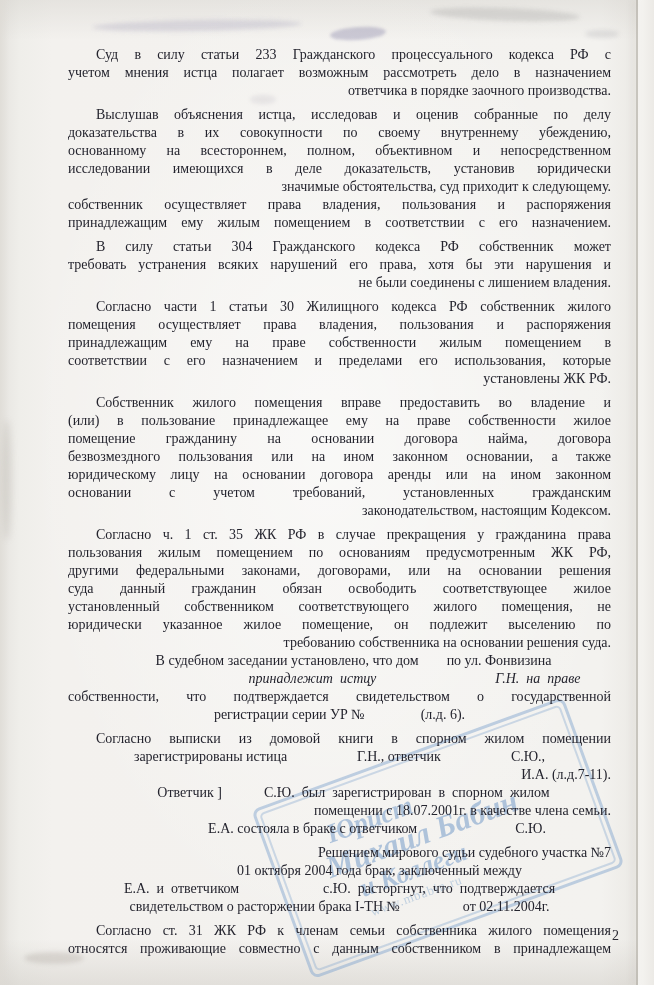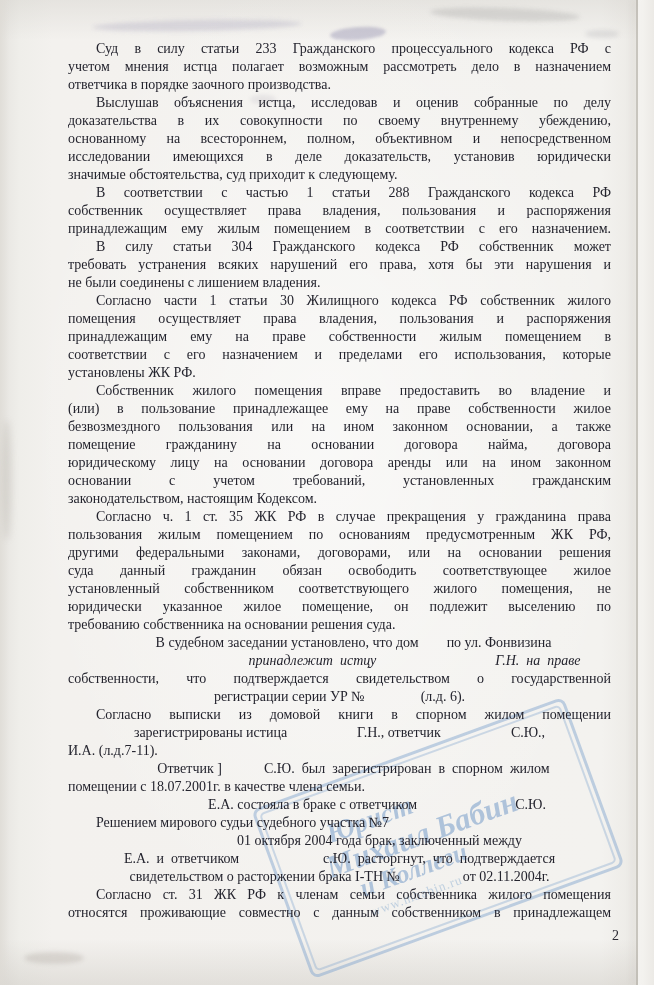--- a/index.html
+++ b/index.html
@@ -44,23 +44,23 @@
   .stamp .l2{font-size:31px;font-weight:bold;font-style:italic;transform:translateX(-14px);line-height:1.1;}
   .stamp .l3{font-size:26px;font-weight:bold;font-style:italic;transform:translateX(-34px);line-height:1.1;}
   .stamp .l4{font-size:13px;font-weight:normal;font-style:normal;color:rgba(150,180,212,0.55);
     transform:translateX(-40px);margin-top:2px;letter-spacing:1px;}
 
   
   .textblock{position:absolute;left:68px;top:40px;width:543px;z-index:2;
     font-size:14px;line-height:18px;color:#24242e;overflow:hidden;}
   .line{height:18px;overflow:hidden;}
   .line.justify{text-align:justify;text-align-last:justify;}
-  .line.left{text-align:left;}
+  .line.left{text-align:right;}
   .line.pre{white-space:pre;text-align:center;}
-  .line.ind{text-indent:28px;}
+  .line.ind{text-indent:28px;margin-top:6px;}
 
   .pagenum{position:absolute;left:612px;top:928px;z-index:2;
     font-size:14px;color:#2a2a33;}
 </style>
 </head>
 <body>
 
 <div class="scan">
   <div class="shade-top"></div>
   <div class="shade-bottom"></div>
@@ -85,35 +85,34 @@
 
   <div class="textblock">
       <div class="line justify ind">Суд в силу статьи 233 Гражданского процессуального кодекса РФ с</div>
       <div class="line justify">учетом мнения истца полагает возможным рассмотреть дело в назначением</div>
       <div class="line left">ответчика в порядке заочного производства.</div>
       <div class="line justify ind">Выслушав объяснения истца,  исследовав и оценив собранные по делу</div>
       <div class="line justify">доказательства в их совокупности по своему внутреннему убеждению,</div>
       <div class="line justify">основанному на всестороннем, полном, объективном и непосредственном</div>
       <div class="line justify">исследовании имеющихся в деле доказательств, установив юридически</div>
       <div class="line left">значимые обстоятельства, суд приходит к следующему.</div>
-      <div class="line justify ind">В соответствии с частью 1 статьи 288 Гражданского кодекса РФ</div>
       <div class="line justify">собственник осуществляет права владения, пользования и распоряжения</div>
       <div class="line justify">принадлежащим ему жилым помещением в соответствии с его назначением.</div>
       <div class="line justify ind">В силу статьи 304 Гражданского кодекса РФ собственник может</div>
       <div class="line justify">требовать устранения всяких нарушений его права, хотя бы эти нарушения и</div>
       <div class="line left">не были соединены с лишением владения.</div>
       <div class="line justify ind">Согласно части 1 статьи 30 Жилищного кодекса РФ собственник жилого</div>
       <div class="line justify">помещения осуществляет права владения, пользования и распоряжения</div>
       <div class="line justify">принадлежащим ему на праве собственности жилым помещением в</div>
       <div class="line justify">соответствии с его назначением и пределами его использования, которые</div>
       <div class="line left">установлены ЖК РФ.</div>
       <div class="line justify ind">Собственник жилого помещения вправе предоставить во владение и</div>
       <div class="line justify">(или) в пользование принадлежащее ему на праве собственности жилое</div>
+      <div class="line justify">помещение гражданину на основании договора найма, договора</div>
       <div class="line justify">безвозмездного пользования или на ином законном основании, а также</div>
-      <div class="line justify">помещение гражданину на основании договора найма, договора</div>
       <div class="line justify">юридическому лицу на основании договора аренды или на ином законном</div>
       <div class="line justify">основании с учетом требований, установленных гражданским</div>
       <div class="line left">законодательством, настоящим Кодексом.</div>
       <div class="line justify ind">Согласно ч. 1 ст. 35 ЖК РФ в случае прекращения у гражданина права</div>
       <div class="line justify">пользования жилым помещением по основаниям предусмотренным ЖК РФ,</div>
       <div class="line justify">другими федеральными законами, договорами, или на основании решения</div>
       <div class="line justify">суда данный гражданин обязан освободить соответствующее жилое</div>
       <div class="line justify">установленный собственником соответствующего жилого помещения, не</div>
       <div class="line justify">юридически  указанное жилое помещение, он подлежит выселению по</div>
       <div class="line left">требованию собственника на основании решения суда.</div>

